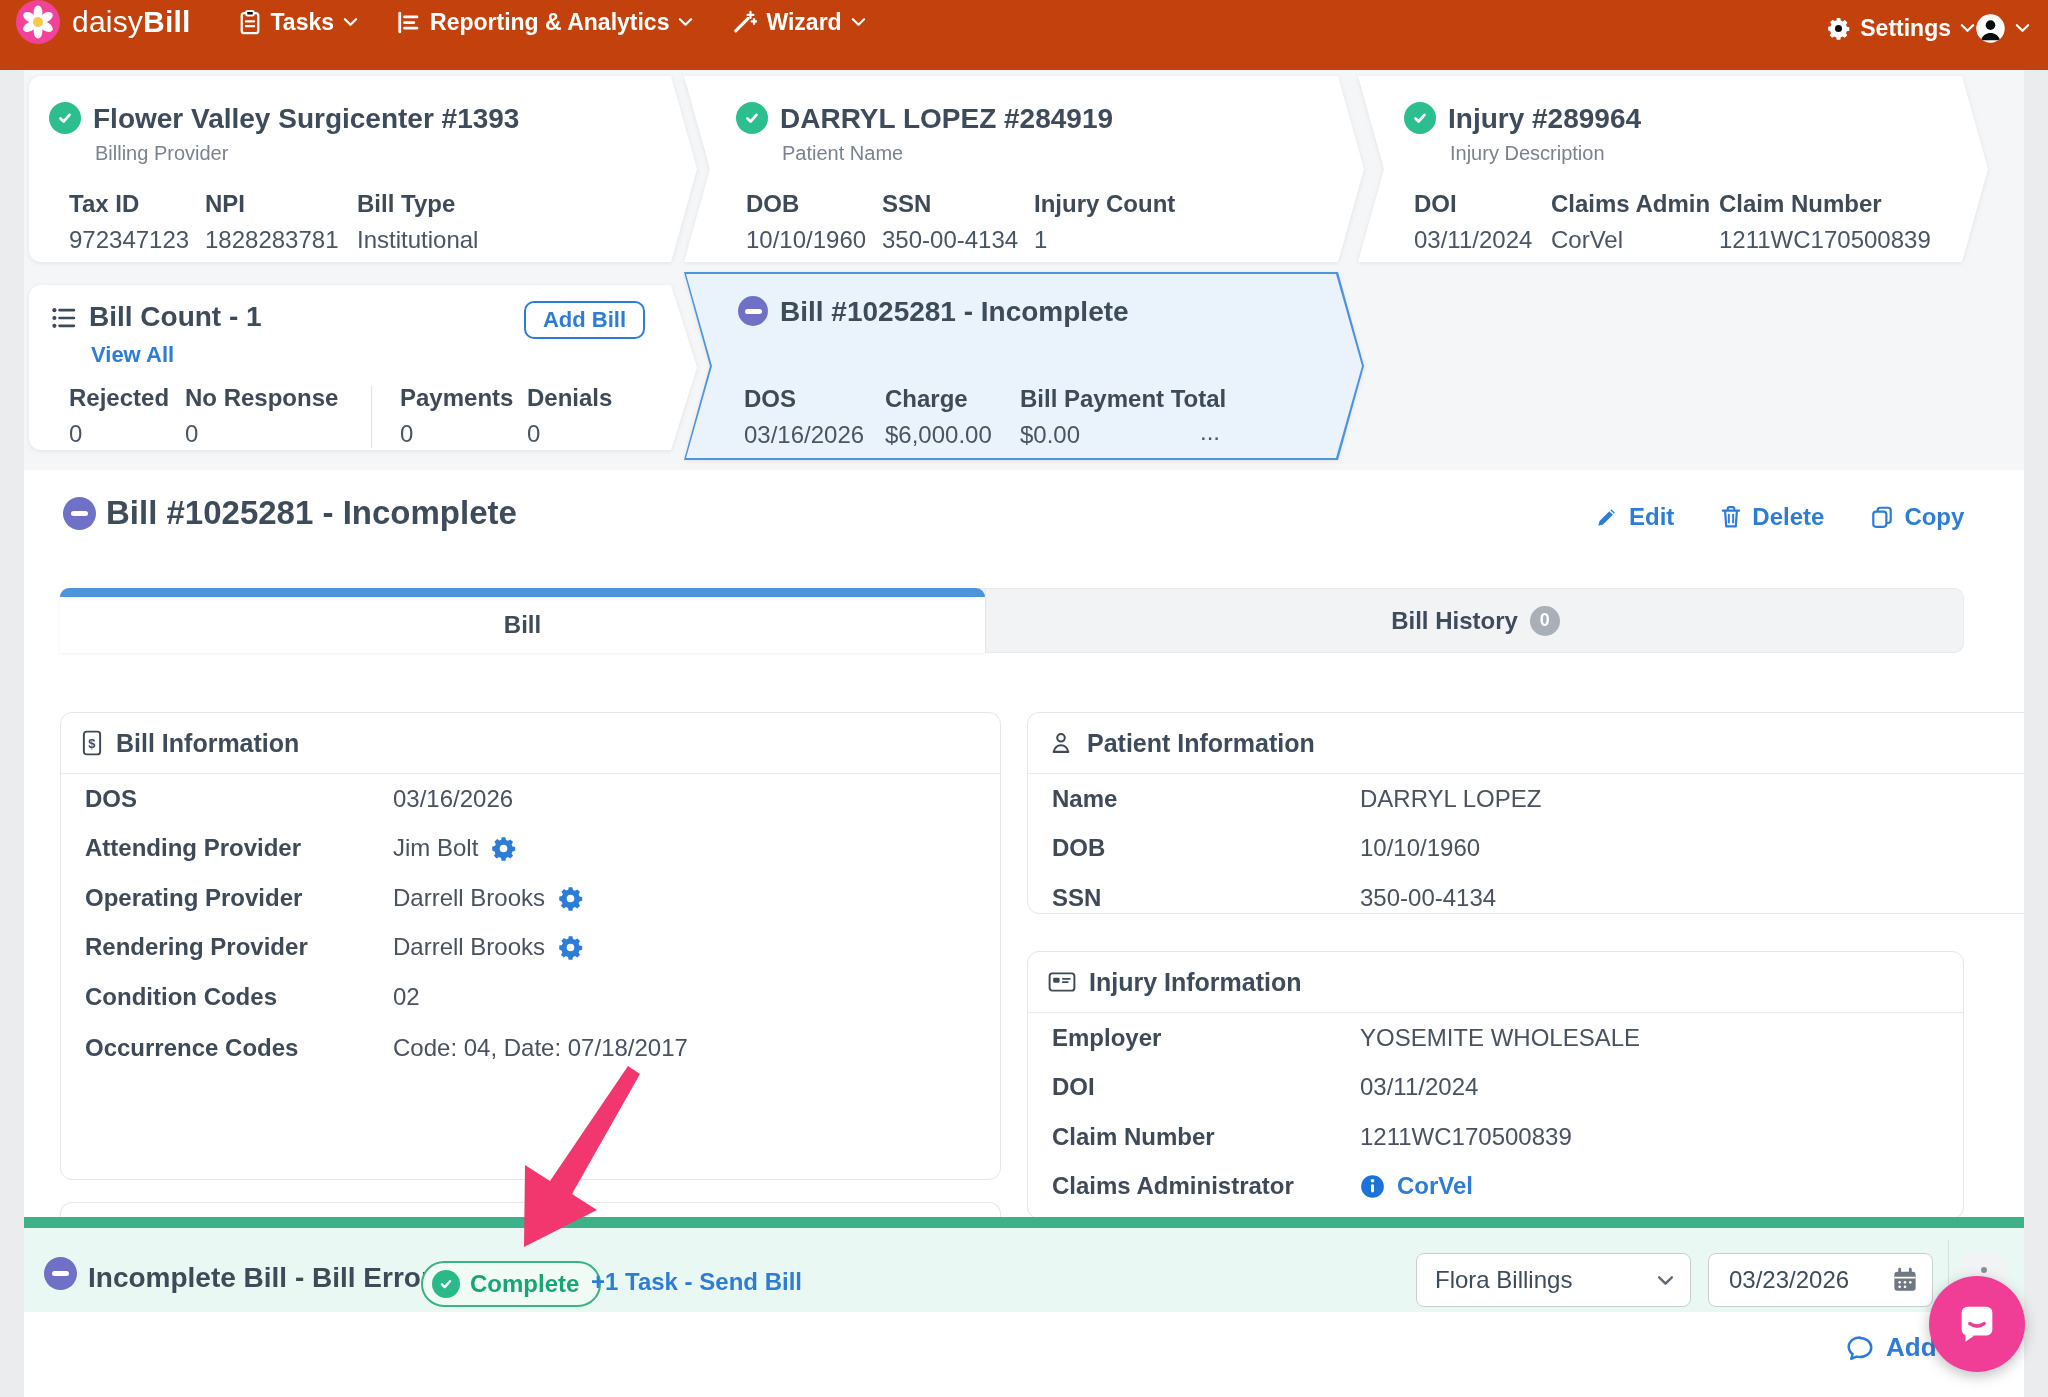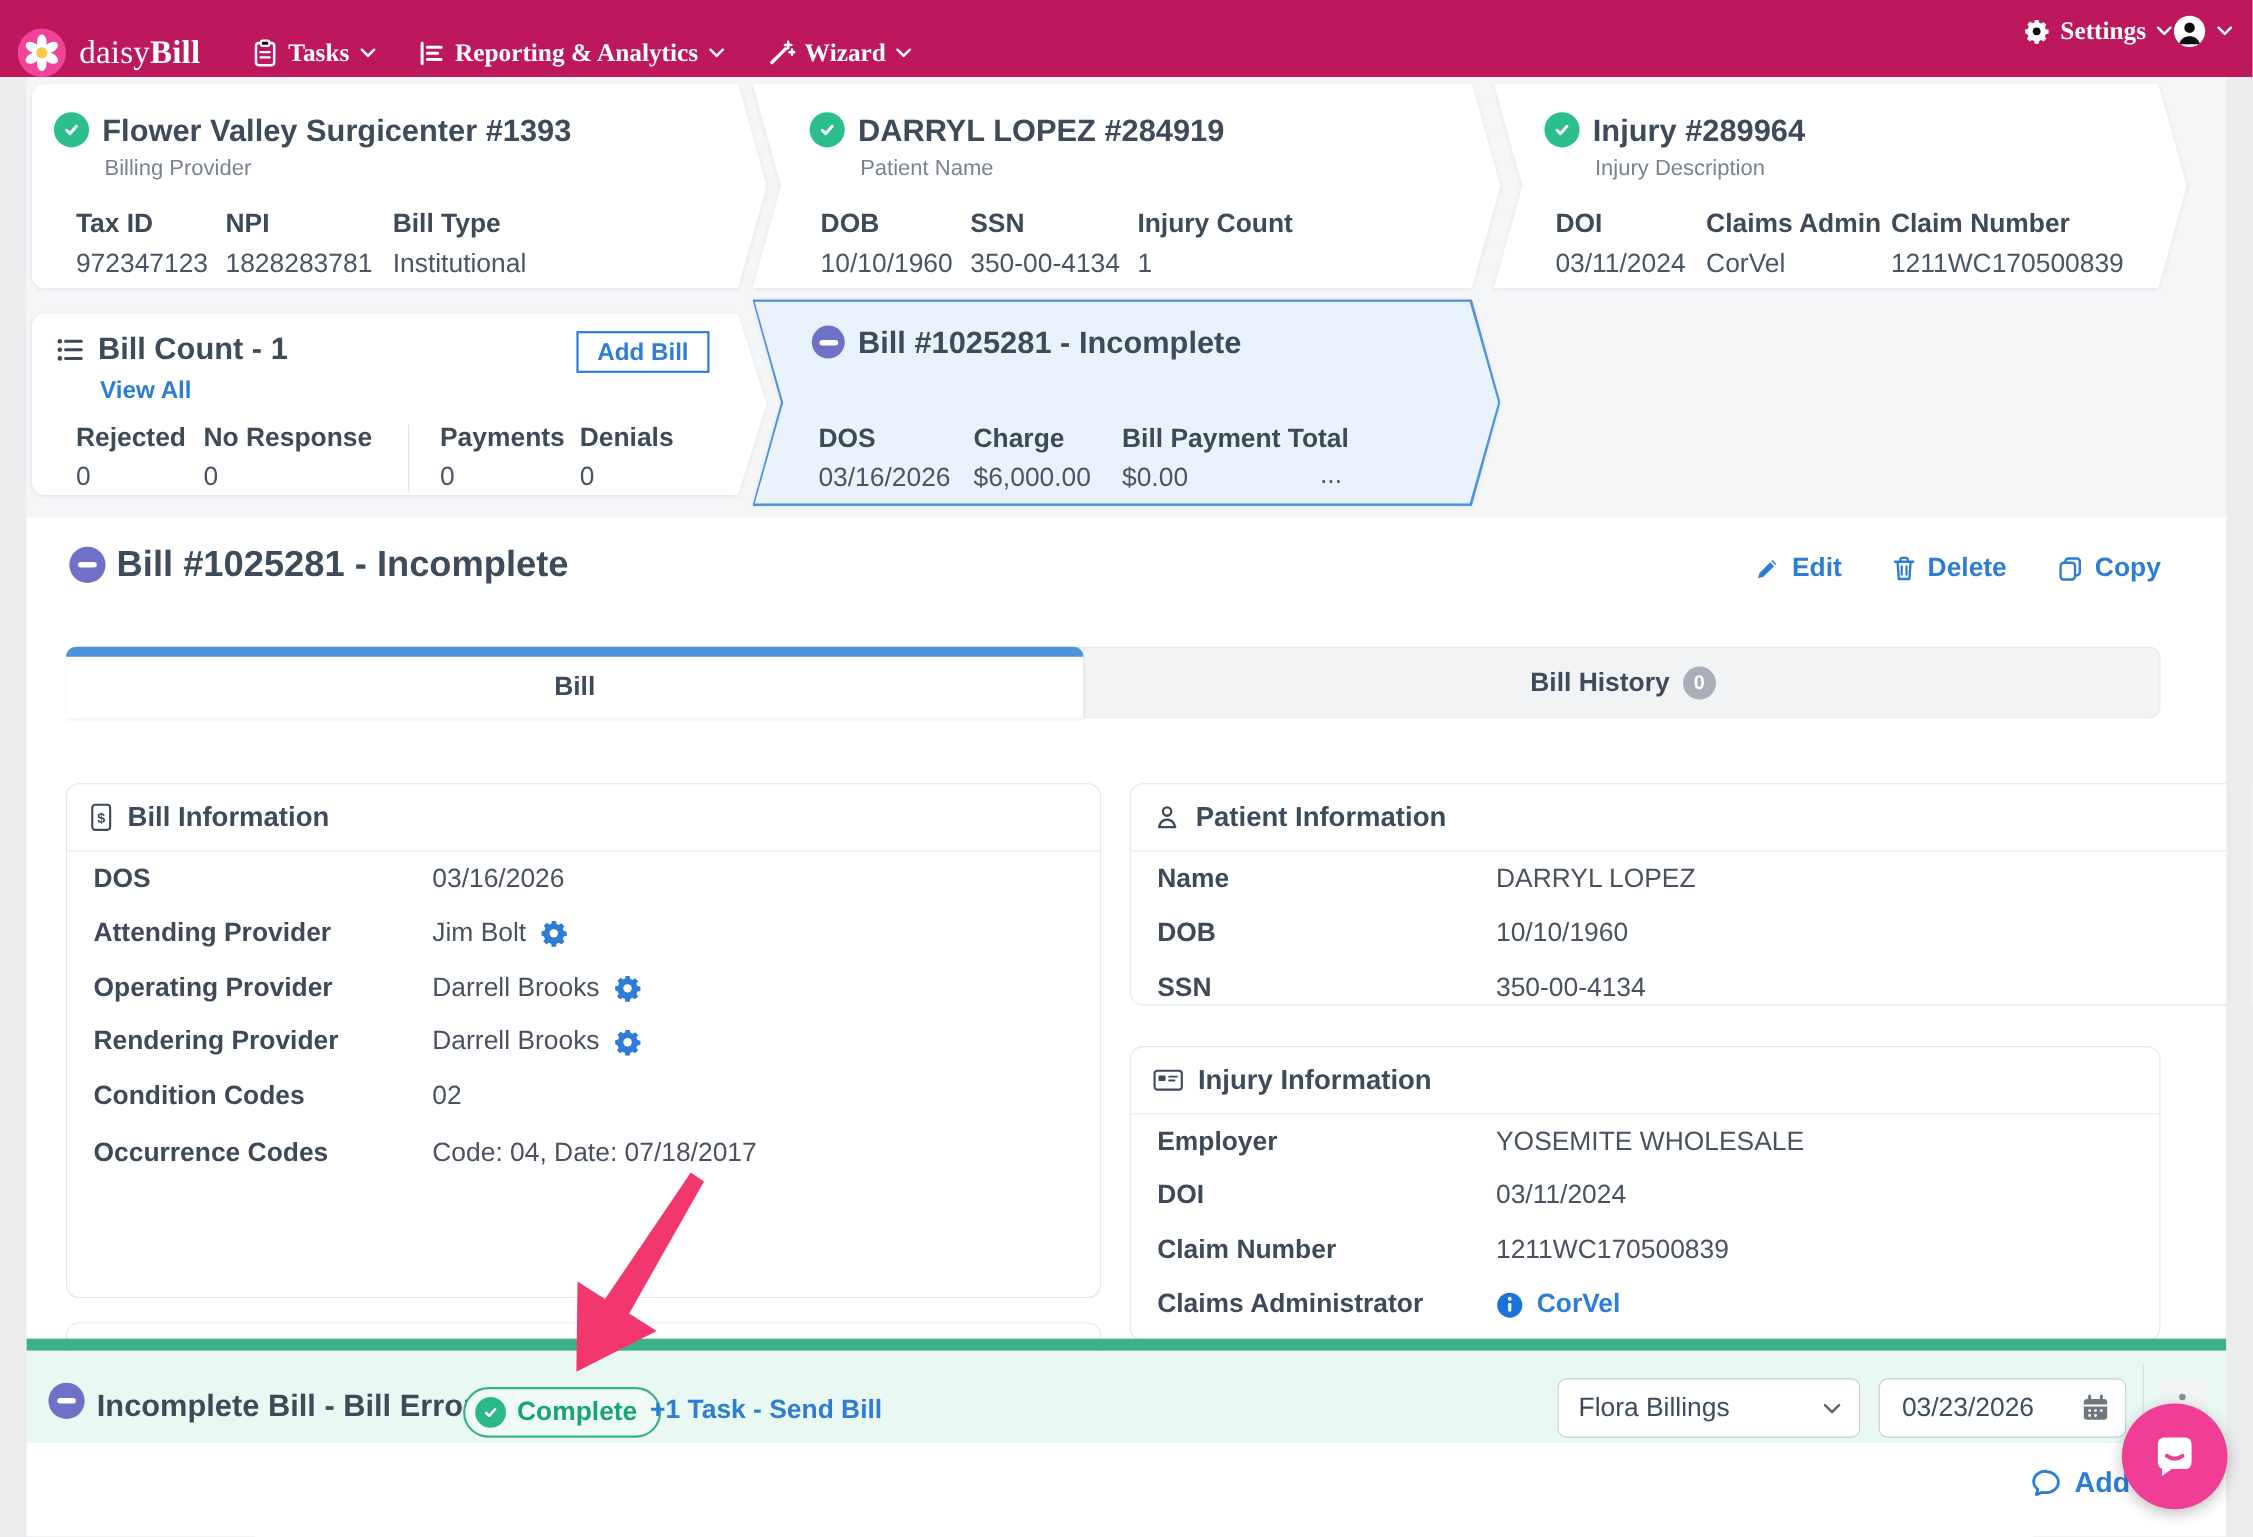--- a/index.html
+++ b/index.html
@@ -1,21 +1,21 @@
 <!DOCTYPE html>
 <html><head>
 <meta charset="utf-8">
 <style>
   html,body{margin:0;padding:0;background:#EBECEE;}
   #app{position:relative;width:2048px;height:1397px;overflow:hidden;background:#EBECEE;
        font-family:"Liberation Sans","DejaVu Sans",sans-serif;color:#3F4A58;}
   .abs{position:absolute;}
 
   
-  #nav{position:absolute;left:0;top:0;width:2048px;height:70px;background:#be185d;z-index:50;display:flex;align-items:flex-end;font-family:Liberation Serif, serif;}
+  #nav{position:absolute;left:0;top:0;width:2048px;height:70px;background:#c2410c;z-index:50;display:flex;align-items:flex-start;}
   .nav-left{display:flex;align-items:center;margin-left:16px;}
   .brand{display:flex;align-items:center;margin-right:28px;}
   .brand-text{font-size:30px;color:#fff;margin-left:12px;letter-spacing:.2px;}
   .brand-text b{font-weight:700;}
   .nav-item{display:flex;align-items:center;gap:9px;color:#fff;font-size:23px;font-weight:700;padding:0 19px;cursor:pointer;}
   .search-pill{position:absolute;left:883px;top:12px;width:283px;height:46px;background:#28282B;border:1px solid #5A5A5E;border-radius:10px;display:flex;align-items:center;padding:0 14px;box-sizing:border-box;}
   .search-pill span{color:#D6D7DA;font-size:23px;margin:0 14px 0 10px;white-space:nowrap;}
   .nav-right{position:absolute;right:18px;top:0;height:56px;display:flex;align-items:center;}
   .nav-set{display:flex;align-items:center;gap:9px;color:#fff;font-size:23px;font-weight:700;cursor:pointer;}
 
@@ -28,21 +28,21 @@
   .bc-check{position:absolute;left:20px;top:26px;}
   .bc-sub{position:absolute;left:66px;top:66px;font-size:20px;color:#7A828E;}
   .stat .s-label{font-size:24px;font-weight:700;color:#3F4A58;white-space:nowrap;}
   .stat .s-value{margin-top:8px;font-size:24px;color:#4A5563;white-space:nowrap;}
   .check-circle{width:32px;height:32px;border-radius:50%;background:#2CBE8E;display:inline-flex;align-items:center;justify-content:center;}
   .minus-circle{width:33px;height:33px;border-radius:50%;background:#6E71C6;display:inline-flex;align-items:center;justify-content:center;}
   .minus-circle i{display:block;width:17px;height:5px;border-radius:3px;background:#fff;}
 
   
   .link-blue{color:#2D7DD6;font-weight:700;cursor:pointer;}
-  .addbill-btn{position:absolute;right:52px;top:16px;height:38px;padding:0 17px;border:2px solid #2D7DD6;border-radius:0;color:#2D7DD6;font-size:22px;font-weight:700;display:flex;align-items:center;background:#fff;cursor:pointer;}
+  .addbill-btn{position:absolute;right:52px;top:16px;height:38px;padding:0 17px;border:2px solid #2D7DD6;border-radius:10px;color:#2D7DD6;font-size:22px;font-weight:700;display:flex;align-items:center;background:#fff;cursor:pointer;}
 
   
   #page-title{position:absolute;left:106px;top:494px;font-size:33px;font-weight:700;color:#3E4B5B;}
   #page-actions{position:absolute;left:1595px;top:503px;display:flex;gap:46px;}
   .action{display:flex;align-items:center;gap:10px;font-size:24px;font-weight:700;color:#2D7DD6;cursor:pointer;}
 
   
   #tabs{position:absolute;left:60px;top:588px;width:1904px;height:65px;background:#F2F3F5;border-radius:10px;box-shadow:0 0 0 1px #E8EAED inset;}
   #tab-bill{position:absolute;left:0;top:0;width:925px;height:65px;background:#fff;border-radius:10px 10px 0 0;box-shadow:0 1px 3px rgba(0,0,0,.06);cursor:pointer;}
   #tab-bill .bar{height:9px;background:#4E94DB;border-radius:10px 10px 0 0;}

